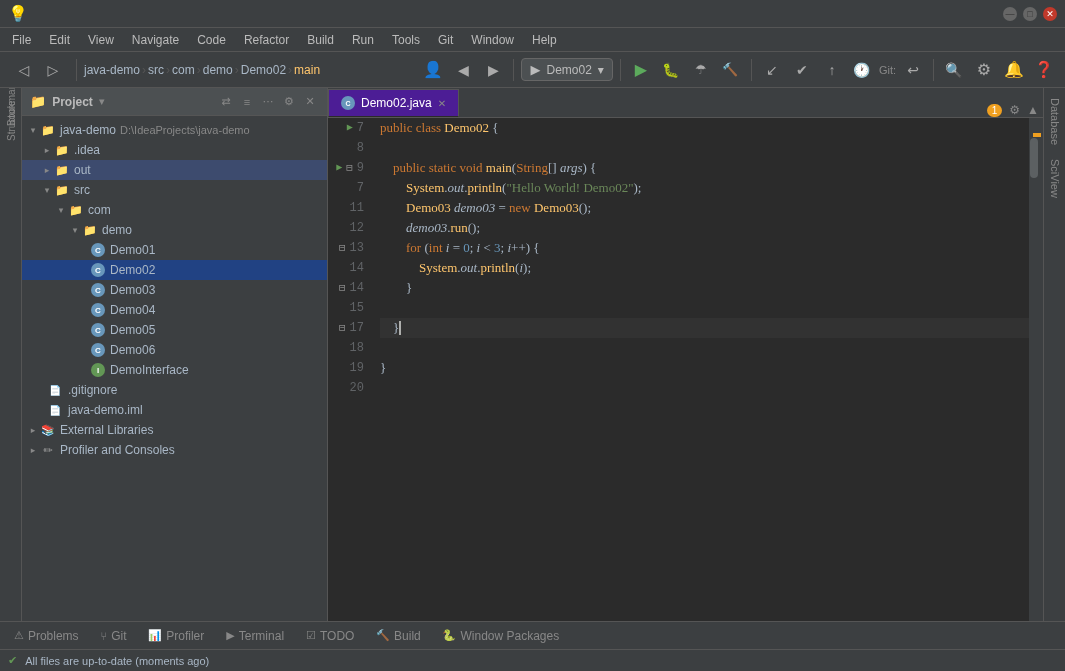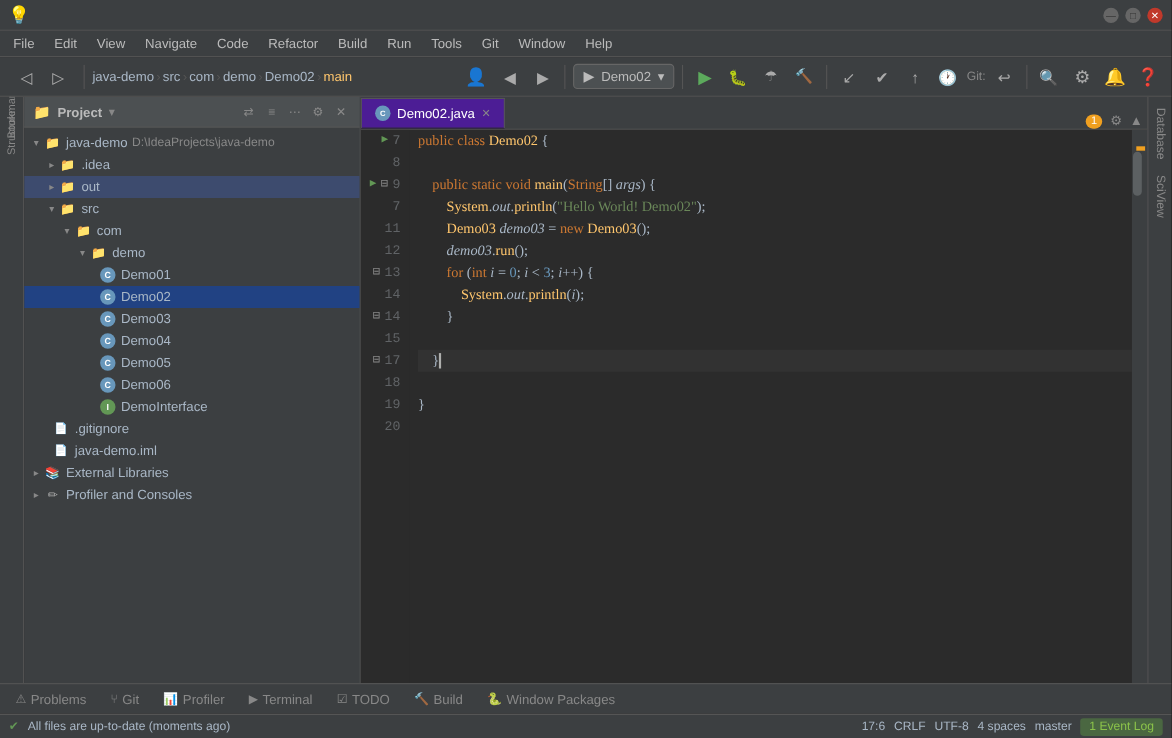--- a/index.html
+++ b/index.html
@@ -899,21 +899,13 @@
     <span class="bottom-tab-icon">🐍</span>
     <span>Window Packages</span>
   </div>
 </div>
 
 <div class="status-bar">
   <div class="status-left">
     <span class="status-item status-ok">✔</span>
     <span class="status-item">All files are up-to-date (moments ago)</span>
   </div>
-  <div class="status-right">
-    <span class="status-item">17:6</span>
-    <span class="status-item">CRLF</span>
-    <span class="status-item">UTF-8</span>
-    <span class="status-item">4 spaces</span>
-    <span class="status-item" style="display:flex;align-items:center;gap:2px;">master</span>
-    <span class="event-log-btn">1  Event Log</span>
-  </div>
 </div>
 
 </body></html>

